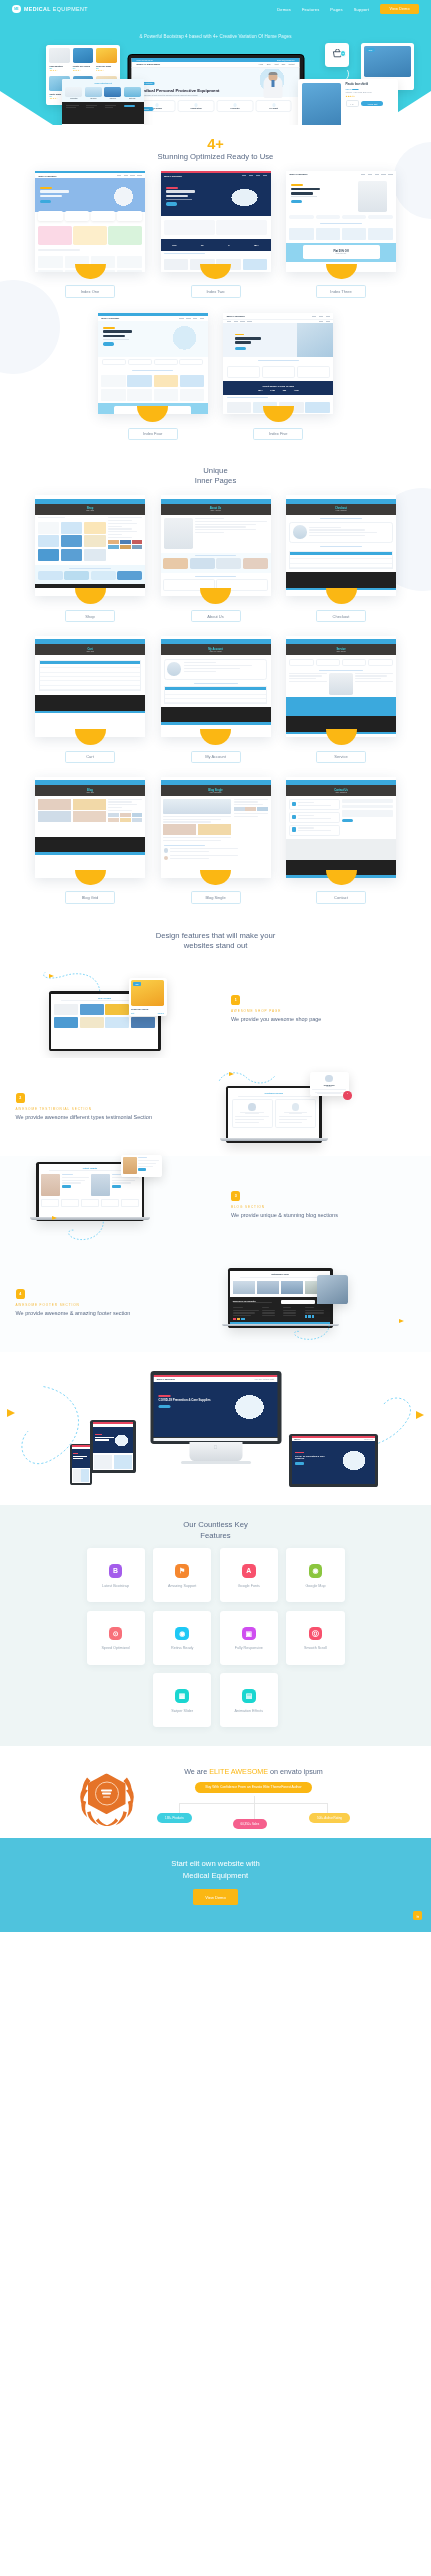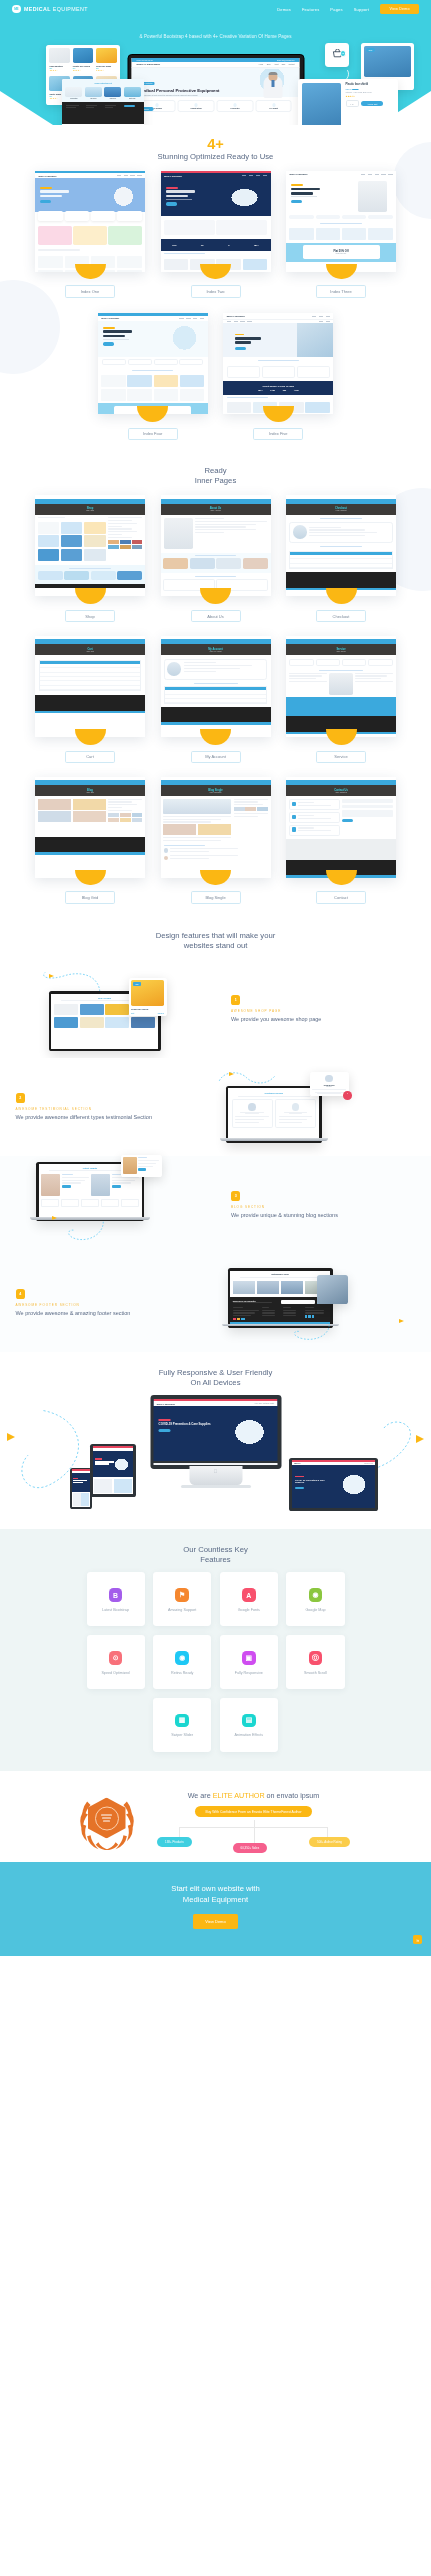--- a/index.html
+++ b/index.html
@@ -786,21 +786,21 @@
       </div>
       <div class="demo-circle"></div>
       <div class="demo-label">Index Five</div>
     </div>
   </div>
 </div>
 
 <div class="sect" style="padding-bottom:15.5px">
   <div class="bg-blob" style="width:103px;height:103px;right:-43px;top:34px;"></div>
   <div class="sect-head">
-    <div class="sect-title">Ready</div>
+    <div class="sect-title">Unique</div>
     <div class="sect-title">Inner Pages</div>
   </div>
 
   <div class="demo-row">
     <div class="demo">
       <div class="demo-shot">
         <div class="fs-nav" style="height:3.4px"></div>
           <div class="fs-topbar" style="height:5.2px"></div>
         <div class="fs-breadcrumb">
             <b>Shop</b>
@@ -1407,24 +1407,20 @@
       </div>
       <svg class="dotcurve" style="left:72px;top:57px;width:43px;height:20.6px" viewBox="0 0 50 24" fill="none" stroke="#6dcff6" stroke-width="1" stroke-dasharray="2 2">
         <path d="M48 2 C48 14, 32 22, 16 18 C4 15, 6 8, 14 10"></path>
       </svg>
       <div class="plane" style="right:12px;top:53px;border-left:5.2px solid #fbb713;border-top:2.6px solid transparent;border-bottom:2.6px solid transparent;"></div>
     </div>
   </div>
 </div>
 
 <div class="resp">
-  <div class="sect-head" style="padding:3.4px 0 0">
-    <div class="sect-title">Fully Responsive &amp; User Friendly</div>
-    <div class="sect-title">On All Devices</div>
-  </div>
   <div class="devices">
     <svg style="position:absolute;left:8.6px;top:8.6px;width:129px;height:103px" viewBox="0 0 150 120" fill="none" stroke="#6dcff6" stroke-width="1" stroke-dasharray="2.5 2.5">
         <path d="M40 10 C90 20, 95 70, 50 95 C20 112, 5 80, 22 62"></path>
       </svg>
     <svg style="position:absolute;right:5.2px;top:13.7px;width:137px;height:94px" viewBox="0 0 160 110" fill="none" stroke="#6dcff6" stroke-width="1" stroke-dasharray="2.5 2.5">
         <path d="M8 62 C50 90, 120 80, 140 40 C150 18, 120 10, 110 26"></path>
       </svg>
     <div class="plane" style="left:6.9px;top:39px;border-left:8.6px solid #fbb713;border-top:4.3px solid transparent;border-bottom:4.3px solid transparent;"></div>
     <div class="plane" style="right:6.9px;top:41px;border-left:8.6px solid #fbb713;border-top:4.3px solid transparent;border-bottom:4.3px solid transparent;"></div>
 
@@ -1582,21 +1578,21 @@
           <div class="ring">
             <div class="bars">
               <span></span>
               <span></span>
               <span></span>
             </div>
           </div>
         </div>
     </div>
     <div class="elite-right">
-      <div class="elite-title"><span>We are </span><b>ELITE AUTHOR</b><span> on envato ipsum</span></div>
+      <div class="elite-title"><span>We are </span><b>ELITE AWESOME</b><span> on envato ipsum</span></div>
       <div class="elite-pill">Buy With Confidence From an Envato Elite ThemeForest Author</div>
       <div class="elite-tree">
         <div class="tl" style="left:50%;top:0;width:0.9px;height:6.9px"></div>
         <div class="tl" style="left:14%;top:6.9px;width:72%;height:0.9px"></div>
         <div class="tl" style="left:14%;top:6.9px;width:0.9px;height:10.3px"></div>
         <div class="tl" style="left:50%;top:6.9px;width:0.9px;height:16.3px"></div>
         <div class="tl" style="right:14%;top:6.9px;width:0.9px;height:10.3px"></div>
         <div class="chip c1">138+ Products</div>
         <div class="chip c2">60,350+ Sales</div>
         <div class="chip c3">500+ Author Rating</div>

